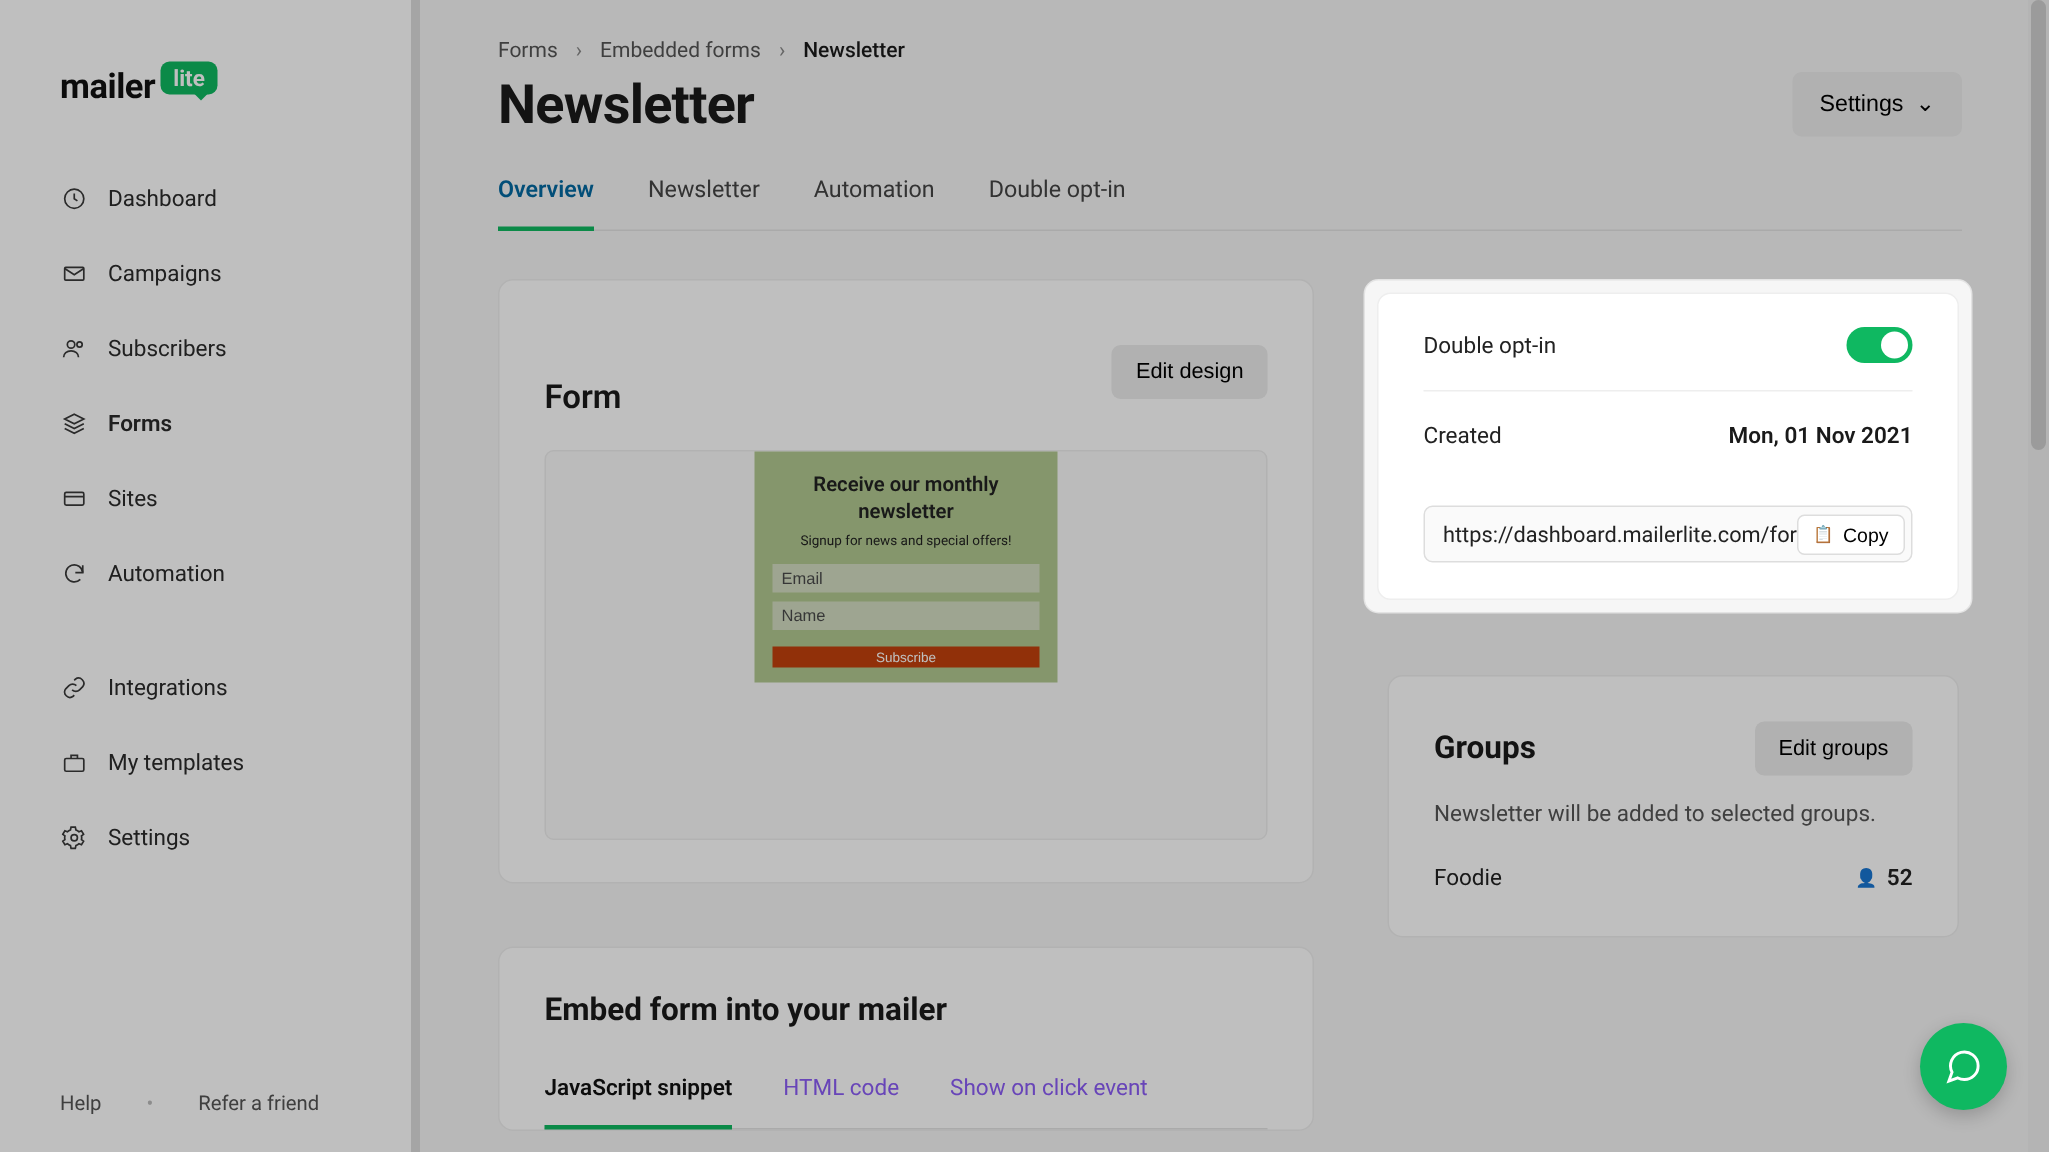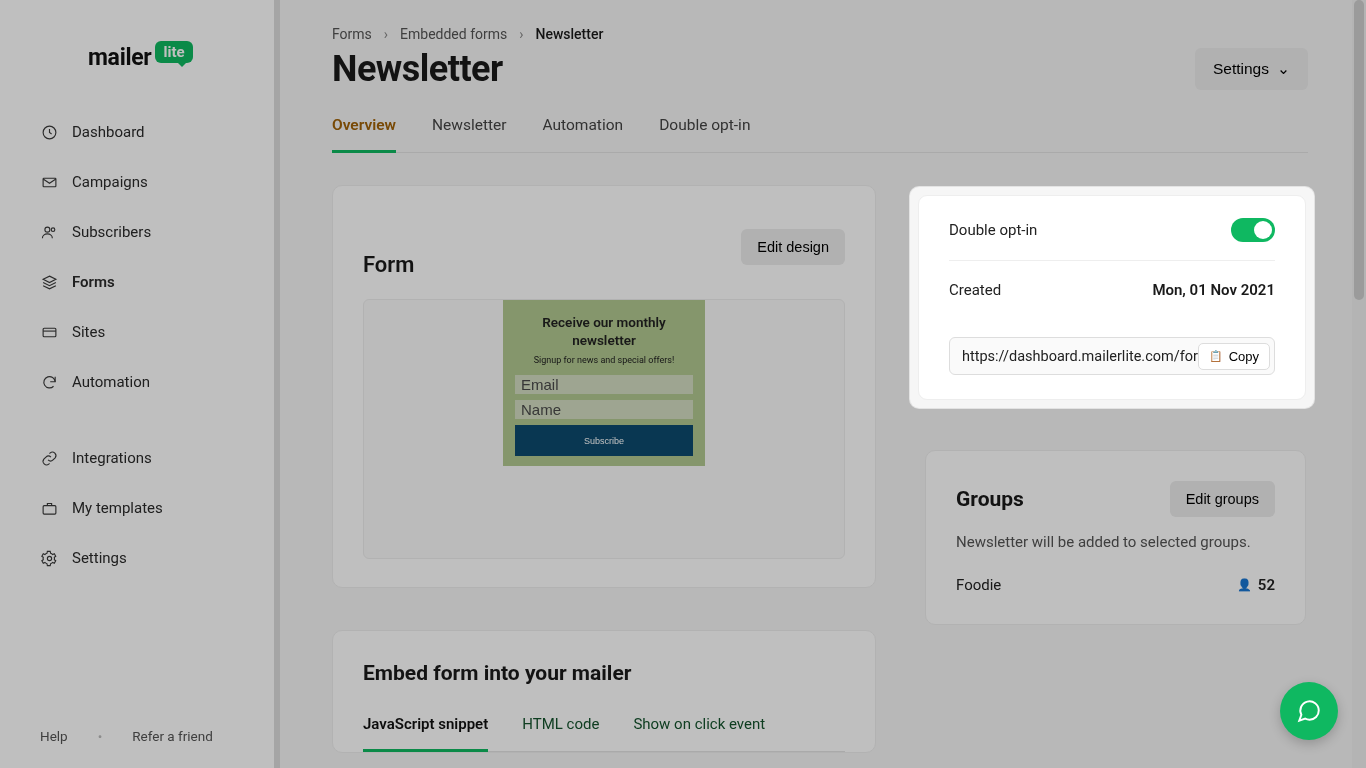--- a/index.html
+++ b/index.html
@@ -21,21 +21,21 @@
     flex-shrink: 0;
     background: #fff;
     height: 100%;
     position: relative;
     display: flex;
     flex-direction: column;
     padding: 44px 0 0 0;
   }
   .sidebar-scrollbar { position: absolute; top:0; right:0; width:6px; height: 100%; background: #dcdcdc; }
   .logo { display:flex; align-items:center; padding:0 40px 30px 40px; }
-  .logo-word { font-weight:700; font-size:23px; letter-spacing:-0.3px; color:#111;margin-left:48px; }
+  .logo-word { font-weight:700; font-size:23px; letter-spacing:-0.3px; color:#111; }
   .logo-badge { background:#0fb861; color:#fff; font-weight:700; font-size:15px; padding:2px 8px; border-radius:6px; margin-left:4px; position:relative; top:-6px; }
   .logo-badge::after { content:""; position:absolute; bottom:-4px; right:6px; width:0; height:0; border-left:5px solid transparent; border-right:5px solid transparent; border-top:5px solid #0fb861;}
   .nav { flex: 1; padding: 6px 0; }
   .nav-item {
     display:flex; align-items:center; gap:14px;
     padding: 16px 40px;
     font-size:15px; color:#2b2b2b;
     cursor:pointer;
     border-right:3px solid transparent;
   }
@@ -51,44 +51,44 @@
   .breadcrumb { display:flex; align-items:center; gap:12px; font-size:14px; color:#555; margin-bottom: 6px; }
   .breadcrumb .chev { color:#888; }
   .breadcrumb .cur { color:#1a1a1a; font-weight:500; }
 
   .title-row { display:flex; align-items:center; justify-content:space-between; margin: 4px 0 16px; }
   .page-title { font-size:36px; font-weight:700; letter-spacing:-0.5px; }
   .settings-btn { background:#ececec; border:none; border-radius:6px; padding:12px 18px; font-size:15.5px; font-weight:500; display:flex; align-items:center; gap:8px; cursor:pointer; }
 
   .tabs { display:flex; gap:36px; border-bottom:1px solid #e3e3e3; }
   .tab { padding: 10px 0 16px; font-size:15.5px; color:#444; cursor:pointer; border-bottom:3px solid transparent; margin-bottom:-1px; }
-  .tab.active { color:#a16207; font-weight:600; border-bottom-color:#0fb861; }
+  .tab.active { color:#0369a1; font-weight:600; border-bottom-color:#0fb861; }
 
   .columns { display:flex; gap:44px; margin-top:32px; }
   .left-col { flex:1; }
   .right-col { width:388px; flex-shrink:0; }
 
   .card { background:#fff; border:1px solid #eee; border-radius:10px; }
   .form-card { padding:30px 30px 28px; }
   .form-card-header { display:flex; align-items:center; justify-content:space-between; margin-bottom:22px; }
   .form-card-header h3 { font-size:22px; font-weight:600;margin-top:36px; }
   .ghost-btn { background:#ececec; border:none; border-radius:6px; padding:10px 16px; font-size:14.5px; font-weight:500; cursor:pointer;margin-left:48px; }
 
   .form-preview-shell { background:#fafafa; border:1px solid #eee; border-radius:6px; height:260px; display:flex; align-items:flex-start; justify-content:center; padding-top:0; }
   .preview { width:202px; background:#b2c990; text-align:center; padding:14px 10px 10px; margin-top:0; }
   .preview h4 { font-size:13.5px; font-weight:600; color:#222; line-height:1.3; }
   .preview .sub { font-size:9px; color:#222; margin-top:6px; margin-bottom:10px; }
-  .preview input { width:178px; display:block; margin:0 auto 6px; height:19px; border:none; background:#d3ddc2; font-size:15px; padding:0 6px; color:#333; }
+  .preview input { width:178px; display:block; margin:0 auto 6px; height:19px; border:none; background:#d3ddc2; font-size:11px; padding:0 6px; color:#333; }
   .preview input::placeholder { color:#4a4a4a; }
-  .preview button { width:178px; height:31px; background:#0c4a6e; color:#fff; border:none; font-size:9px; cursor:pointer; }
+  .preview button { width:178px; height:14px; background:#c2410c; color:#fff; border:none; font-size:9px; cursor:pointer; }
 
   .embed-card { margin-top:42px; padding:30px 30px 0; }
   .embed-card h3 { font-size:21px; font-weight:700; margin-bottom:18px; }
   .embed-tabs { display:flex; gap:34px; border-bottom:1px solid #e3e3e3; }
-  .embed-tab { padding:12px 0 16px; font-size:15px; color:#14532d; cursor:pointer; border-bottom:3px solid transparent; margin-bottom:-1px; }
+  .embed-tab { padding:12px 0 16px; font-size:15px; color:#8b5cf6; cursor:pointer; border-bottom:3px solid transparent; margin-bottom:-1px; }
   .embed-tab.active { font-weight:600; color:#111; border-bottom-color:#0fb861; }
 
   
   .highlight-wrap {
     position:absolute;
     top:187px; right:52px;
     width:404px;
     z-index:100;
     background:#f6f6f6;
     border-radius:9px;

